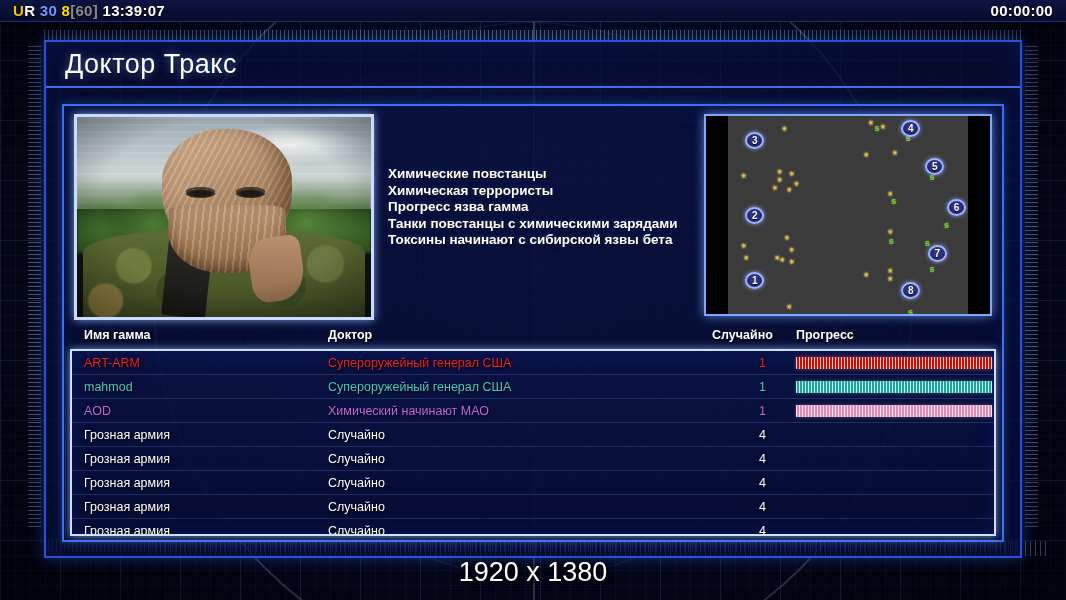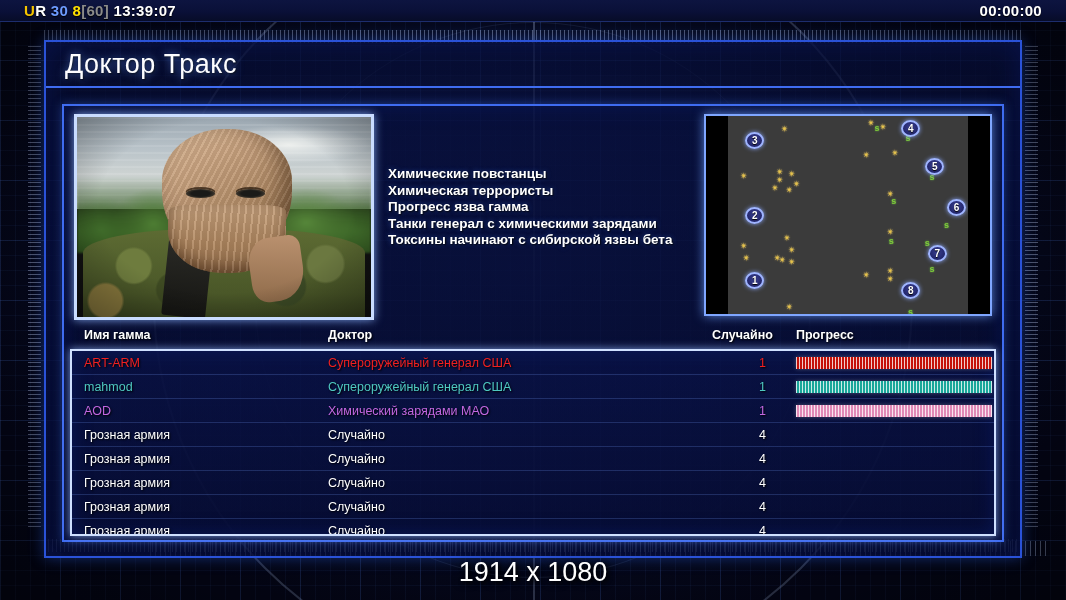--- a/index.html
+++ b/index.html
@@ -62,21 +62,21 @@
   .ruler-h.bottom2 { bottom:44px; left:150px; right:20px; height:15px;
     background:repeating-linear-gradient(to right, rgba(190,210,255,.6) 0 1px, transparent 1px 5px); }
 
   
   #topbar {
     position:absolute; left:0; top:0; width:1066px; height:22px;
     background:linear-gradient(to bottom,#0d1440 0%, #0a1038 55%, #070c28 100%);
     border-bottom:1px solid #1d2d6d;
     z-index:40;
     display:flex; align-items:center; justify-content:space-between;
-    padding:0 24px;
+    padding:0 13px;
   }
   #topbar .left, #topbar .right {
     font-size:15px; font-weight:bold; letter-spacing:.3px;
     font-family:"Liberation Sans", sans-serif;
     text-shadow:0 1px 1px #000;
     white-space:nowrap;
   }
   .t-u   { color:#f5c400; }
   .t-r   { color:#ffffff; }
   .t-fps { color:#6d9bff; }
@@ -326,21 +326,21 @@
           <div class="pt-mask"></div>
           <div class="pt-tail"></div>
           <div class="pt-dark"></div>
         </div>
       </div>
 
       <div id="desc">
         <div class="line">Химические повстанцы</div>
         <div class="line">Химическая террористы</div>
         <div class="line">Прогресс язва гамма</div>
-        <div class="line">Танки генерал с химическими зарядами</div>
+        <div class="line">Танки повстанцы с химическими зарядами</div>
         <div class="line">Токсины начинают с сибирской язвы бета</div>
       </div>
 
       <div id="minimap-wrap">
         <div id="minimap">
             <div class="mm-star" style="left: 22%; top: 5%;">✴</div>
             <div class="mm-star" style="left: 58%; top: 2%;">✴</div>
             <div class="mm-star" style="left: 63%; top: 4%;">✴</div>
             <div class="mm-star" style="left: 56%; top: 18%;">✴</div>
             <div class="mm-star" style="left: 68%; top: 17%;">✴</div>
@@ -405,21 +405,21 @@
         <div class="prow">
           <span class="c-name" style="color: rgb(78, 200, 192);">mahmod</span>
           <span class="c-army" style="color: rgb(78, 200, 192);">Супероружейный генерал США</span>
           <span class="c-team" style="color: rgb(78, 200, 192);">1</span>
           <span class="c-prog">
             <div class="bar" style="background-color: rgb(24, 166, 154);"></div>
           </span>
         </div>
         <div class="prow">
           <span class="c-name" style="color: rgb(194, 103, 224);">AOD</span>
-          <span class="c-army" style="color: rgb(194, 103, 224);">Химический зарядами МАО</span>
+          <span class="c-army" style="color: rgb(194, 103, 224);">Химический начинают МАО</span>
           <span class="c-team" style="color: rgb(194, 103, 224);">1</span>
           <span class="c-prog">
             <div class="bar" style="background-color: rgb(224, 138, 182);"></div>
           </span>
         </div>
         <div class="prow">
           <span class="c-name" style="color: rgb(255, 255, 255);">Грозная армия</span>
           <span class="c-army" style="color: rgb(255, 255, 255);">Случайно</span>
           <span class="c-team" style="color: rgb(255, 255, 255);">4</span>
         </div>
@@ -441,13 +441,13 @@
         <div class="prow">
           <span class="c-name" style="color: rgb(255, 255, 255);">Грозная армия</span>
           <span class="c-army" style="color: rgb(255, 255, 255);">Случайно</span>
           <span class="c-team" style="color: rgb(255, 255, 255);">4</span>
         </div>
       </div>
 
   </div>
 </div>
 
-<div id="res">1914 x 1080</div>
+<div id="res">1920 x 1380</div>
 
 </body></html>

